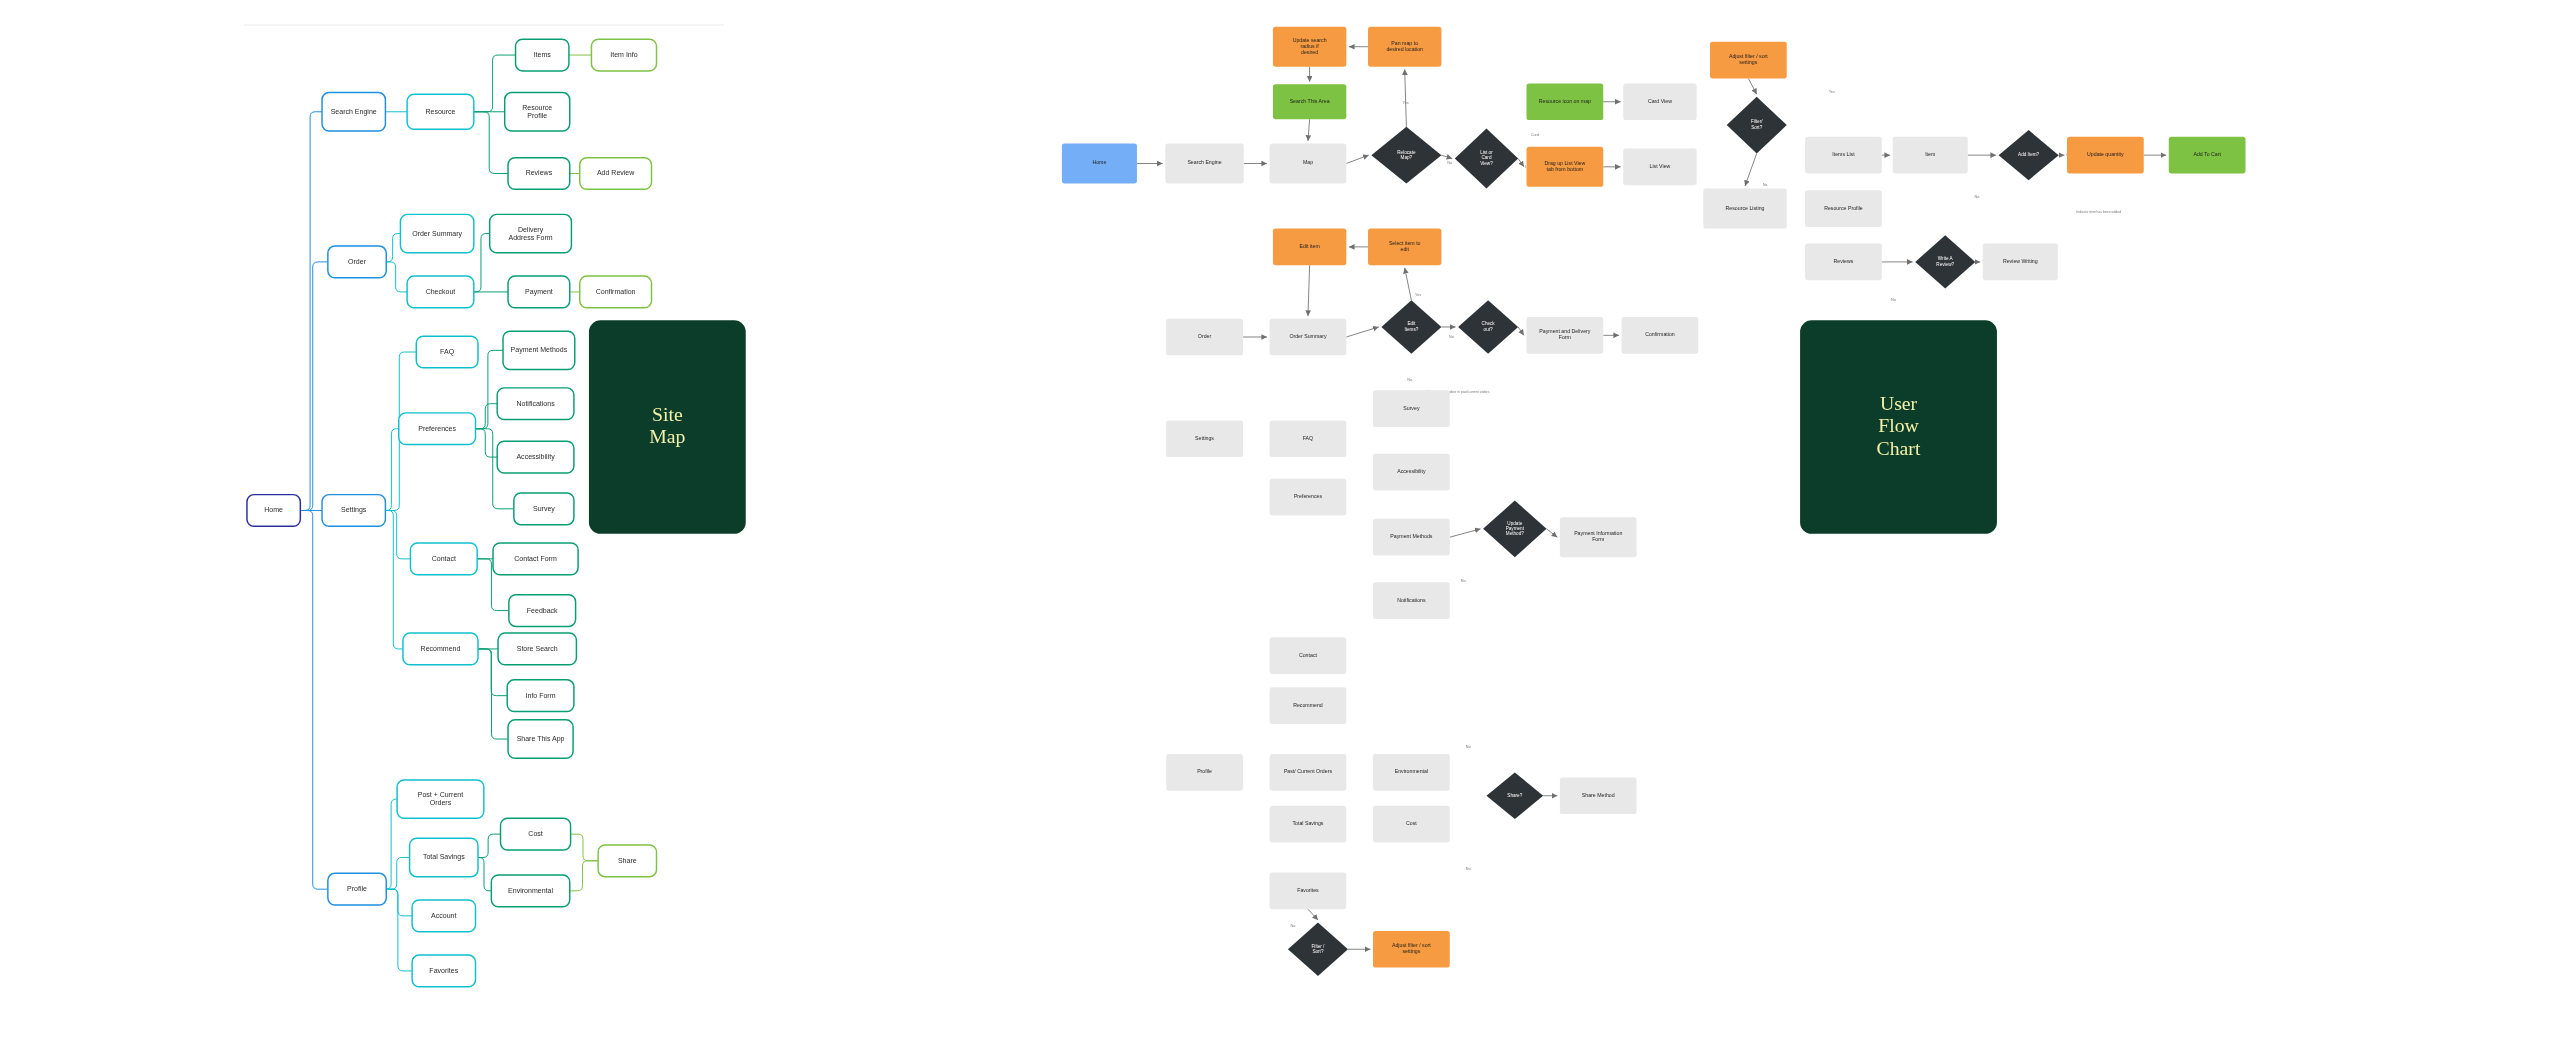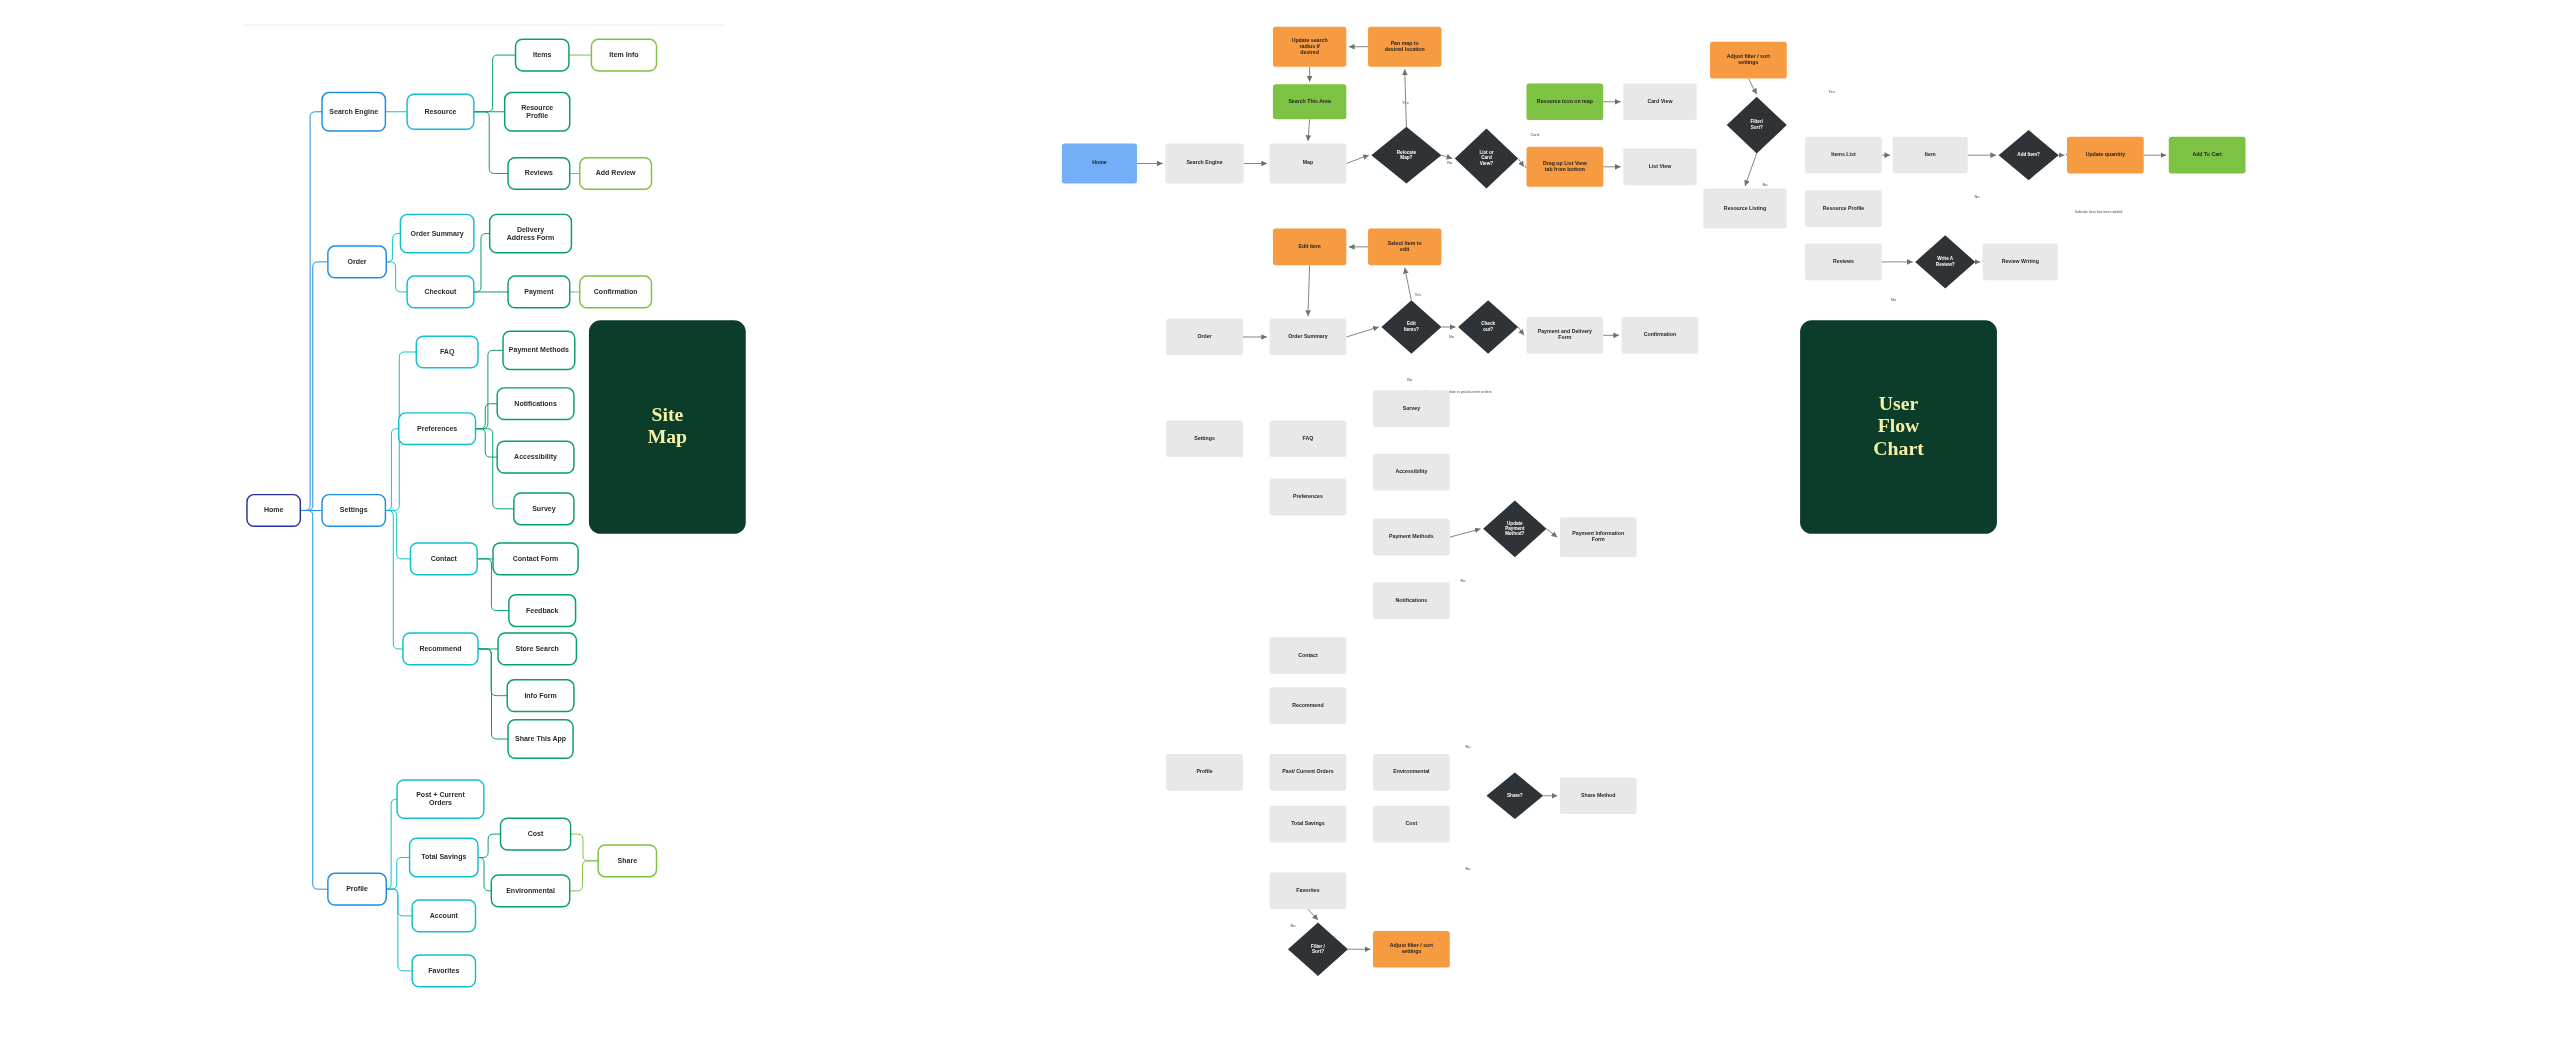--- a/index.html
+++ b/index.html
@@ -1,19 +1,19 @@
 <!DOCTYPE html>
 <html style="font-size:13.7px"><head>
 <meta charset="utf-8">
 <title>Site Map &amp; User Flow Chart</title>
 <style>
   html,body{margin:0;padding:0;background:#ffffff;}
   body{width:2576px;height:1053px;position:relative;overflow:hidden;
        font-family:"Liberation Sans","DejaVu Sans",sans-serif;}
-  #board{position:absolute;inset:0;width:2576px;height:810px;font-weight:bold;}
+  #board{position:absolute;inset:0;width:2576px;height:810px;}
   svg{display:block;}
   .sm-label{font-family:"Liberation Sans",sans-serif;fill:#2b2b2b;
             text-anchor:middle;dominant-baseline:middle;}
   .fc-label{font-family:"Liberation Sans",sans-serif;fill:#1f1f1f;
             text-anchor:middle;dominant-baseline:middle;}
   .fc-label.light{fill:#ffffff;}
   .edge-label{font-family:"Liberation Sans",sans-serif;fill:#7a7a7a;
               text-anchor:middle;dominant-baseline:middle;}
   .title-text{font-family:"Liberation Serif","DejaVu Serif",serif;
               fill:#f4f1a8;text-anchor:middle;dominant-baseline:middle;}

